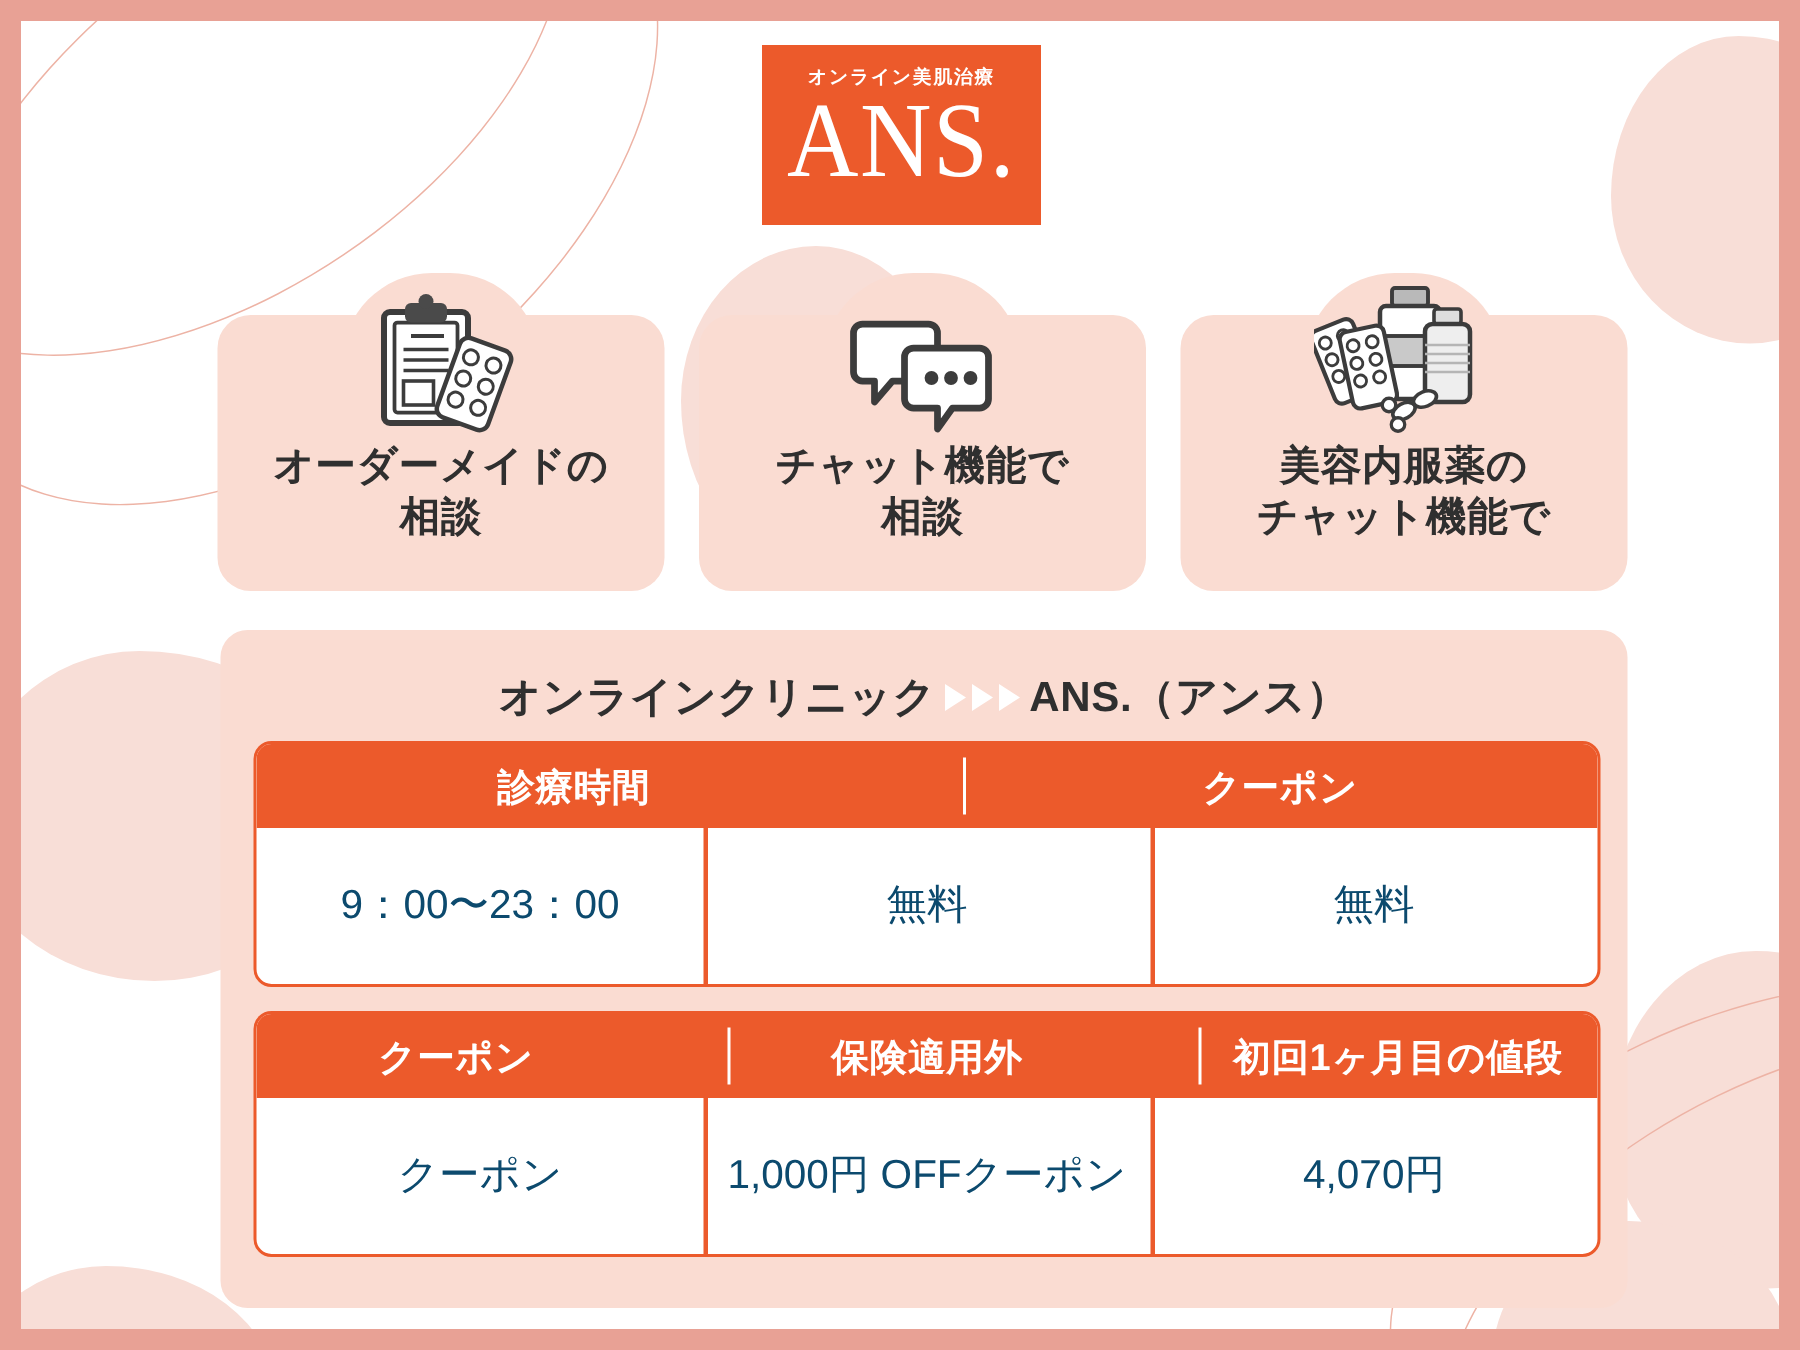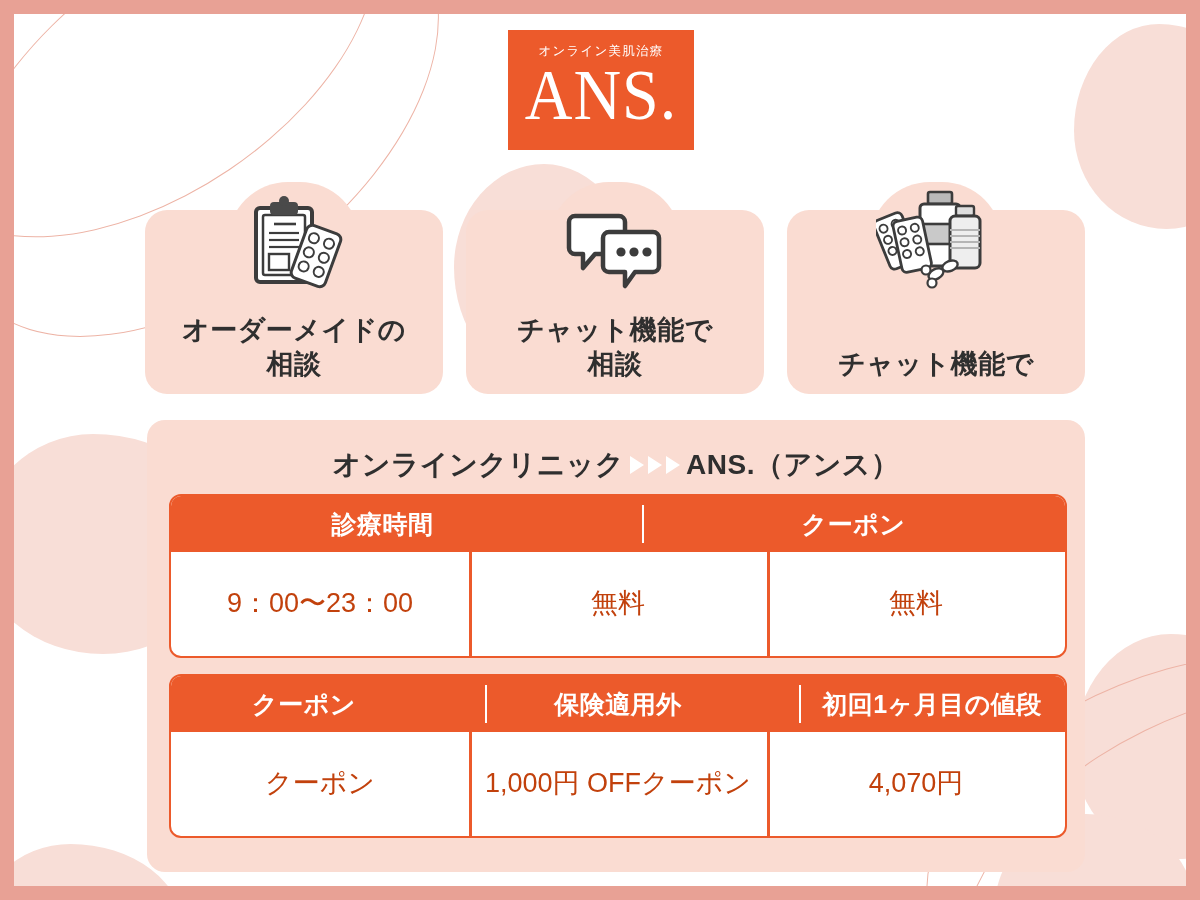--- a/index.html
+++ b/index.html
@@ -73,21 +73,21 @@
     display: flex;
     flex-direction: column;
     align-items: center;
     justify-content: flex-start;
     padding-top: 15px;
     box-sizing: border-box;
   }
   .logo-tag {
     color: #ffffff;
     font-size: 12.5px;
-    font-weight: 400;
+    font-weight: 700;
     letter-spacing: 1.2px;
     line-height: 1;
   }
   .logo-main {
     color: #ffffff;
     font-size: 66px;
     line-height: 0.95;
     margin-top: 6px;
     letter-spacing: 1px;
     font-weight: 300;
@@ -108,21 +108,21 @@
   .card {
     position: relative;
     width: 298px;
     height: 184px;
     background: #fadcd2;
     border-radius: 22px;
     display: flex;
     flex-direction: column;
     align-items: center;
     justify-content: flex-end;
-    padding-bottom: 12px;
+    padding-bottom: 32px;
     box-sizing: border-box;
   }
   .card .bump {
     position: absolute;
     top: -28px;
     left: 50%;
     transform: translateX(-50%);
     width: 132px;
     height: 60px;
     background: #fadcd2;
@@ -222,21 +222,21 @@
   .tbl .tbody {
     display: flex;
     height: 104px;
   }
   .tbl .tbody .td {
     flex: 1;
     display: flex;
     align-items: center;
     justify-content: center;
     text-align: center;
-    color: #c2410c;
+    color: #0c4a6e;
     font-size: 27px;
     font-weight: 400;
     line-height: 1.25;
     position: relative;
   }
   .tbl .tbody .td + .td::before {
     content: "";
     position: absolute;
     left: 0; top: 0; bottom: 0;
     width: 2.5px;
@@ -349,20 +349,21 @@
               <circle cx="30" cy="62" r="4" fill="#ffffff" stroke="#3c3c3c" stroke-width="1.9"></circle>
               <circle cx="43" cy="62" r="4" fill="#ffffff" stroke="#3c3c3c" stroke-width="1.9"></circle>
             </g>
             <ellipse cx="60" cy="84" rx="8" ry="5" transform="rotate(-28 60 84)" fill="#ffffff" stroke="#3c3c3c" stroke-width="2.4"></ellipse>
             <ellipse cx="74" cy="76" rx="8" ry="5" transform="rotate(-22 74 76)" fill="#ffffff" stroke="#3c3c3c" stroke-width="2.4"></ellipse>
             <circle cx="50" cy="80" r="4.5" fill="#ffffff" stroke="#3c3c3c" stroke-width="2.2"></circle>
             <circle cx="56" cy="93" r="4.5" fill="#ffffff" stroke="#3c3c3c" stroke-width="2.2"></circle>
           </svg>
         </div>
         <div class="card-label">
+          <div>美容内服薬の</div>
           <div>チャット機能で</div>
         </div>
       </div>
 
     </div>
 
     <div class="panel">
 
       <div class="panel-title">
         <span>オンラインクリニック</span>

